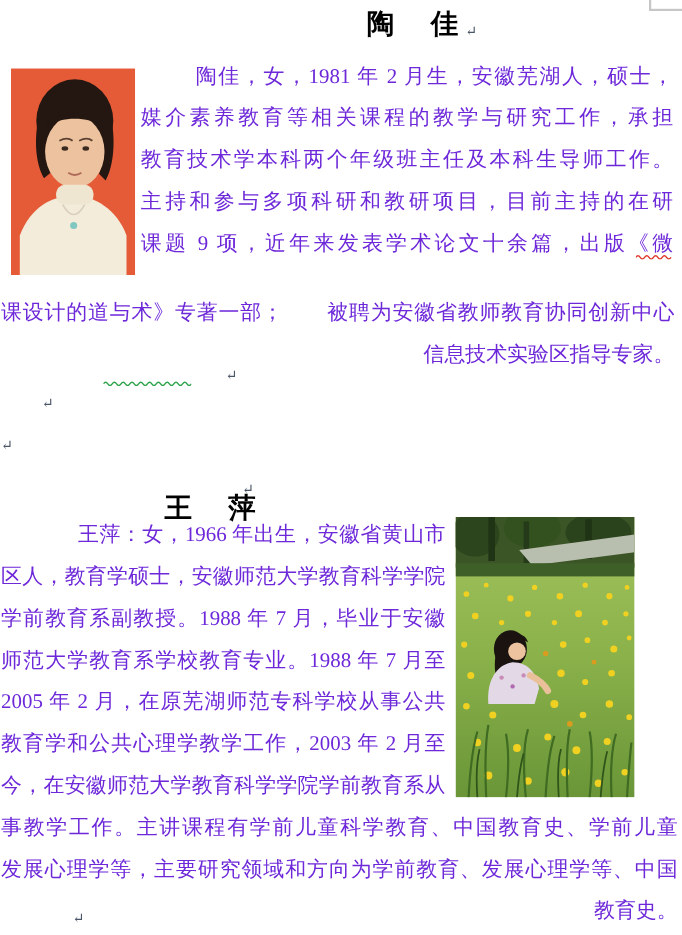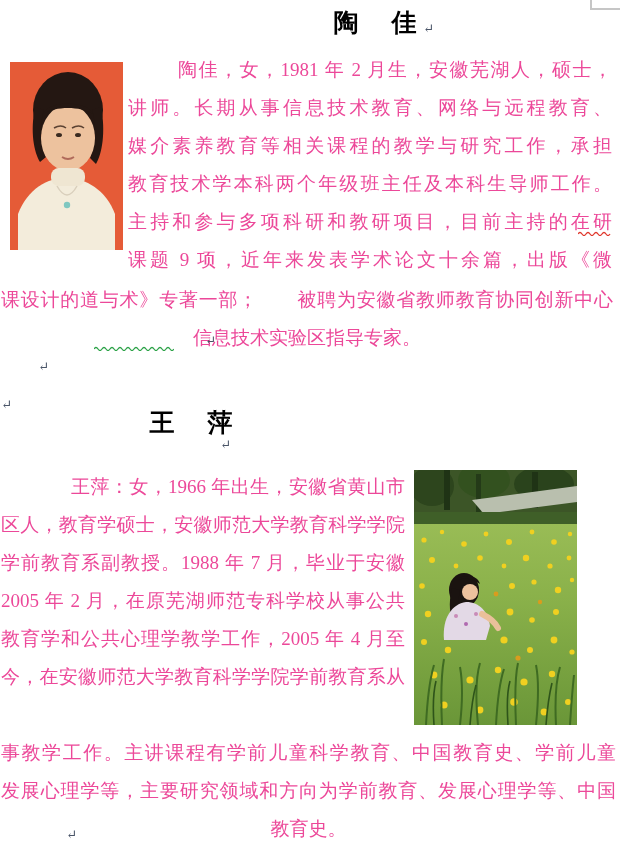--- a/index.html
+++ b/index.html
@@ -8,24 +8,24 @@
     font-family:"Liberation Serif","DejaVu Serif",serif;
     color:#000;overflow:hidden;
   }
   .abs{position:absolute;}
   .doc-title{
     font-size:25px;font-weight:bold;letter-spacing:4px;
     text-align:center;white-space:nowrap;height:30px;line-height:30px;
   }
   .bodyline{
     font-size:19px;height:38px;line-height:38px;white-space:nowrap;
-    color:#ec4899;
+    color:#6d28d9;
   }
   .just{text-align:justify;text-align-last:justify;white-space:normal;overflow:hidden;}
-  .leftal{text-align:center;font-family:Liberation Serif, serif;}
+  .leftal{text-align:right;font-family:Liberation Serif, serif;}
   .indent1{text-indent:50px;}
   .indent2{text-indent:34px;padding-left:36px;}
   .pilcrow{
     font-size:13px;color:#4a5568;line-height:13px;white-space:nowrap;
   }
   .corner{background:#c6c6c6;}
   .photo-frame{overflow:hidden;display:block;}
   svg{display:block;}
 </style>
 </head>
@@ -58,44 +58,43 @@
 
     <path d="M8,188 L8,152 C18,126 38,116 56,116 C76,116 96,128 105,152 L105,188 Z" fill="#f3ecdb"></path>
     <rect x="41" y="106" width="34" height="18" rx="8" fill="#efe6d2"></rect>
     <path d="M47,124 Q57,142 67,124" stroke="#d9cfbc" stroke-width="1.5" fill="none"></path>
     <circle cx="57" cy="143" r="3.2" fill="#7fc7c0"></circle>
   </svg>
 </div>
 
 <div class="abs" style="left:128px;top:51px;width:484px;">
   <div class="bodyline just indent1">陶佳，女，1981 年 2 月生，安徽芜湖人，硕士，</div>
-  <div class="bodyline just">讲师。长期从事信息技术教育、网络与远程教育、</div>
   <div class="bodyline just">媒介素养教育等相关课程的教学与研究工作，承担</div>
   <div class="bodyline just">教育技术学本科两个年级班主任及本科生导师工作。</div>
   <div class="bodyline just">主持和参与多项科研和教研项目，目前主持的在研</div>
   <div class="bodyline just">课题 9 项，近年来发表学术论文十余篇，出版《微</div>
 </div>
 
-<div class="abs" style="left:1px;top:281px;width:612px;">
+<div class="abs" style="left:1px;top:266px;width:612px;">
   <div class="bodyline just">课设计的道与术》专著一部；　　被聘为安徽省教师教育协同创新中心</div>
   <div class="bodyline leftal">信息技术实验区指导专家。</div>
 </div>
 <span class="abs pilcrow" style="left:205px;top:334px;">↵</span>
 
 <svg class="abs" style="left:578px;top:231px;" width="34" height="5">
   <path d="M0,3 q2,-3 4,0 t4,0 t4,0 t4,0 t4,0 t4,0 t4,0 t4,0" stroke="#e03a2f" stroke-width="1.3" fill="none"></path>
 </svg>
 <svg class="abs" style="left:94px;top:346px;" width="80" height="5">
   <path d="M0,3 q2,-3 4,0 t4,0 t4,0 t4,0 t4,0 t4,0 t4,0 t4,0 t4,0 t4,0 t4,0 t4,0 t4,0 t4,0 t4,0 t4,0 t4,0 t4,0 t4,0 t4,0" stroke="#2fa34a" stroke-width="1.3" fill="none"></path>
 </svg>
 
 <span class="abs pilcrow" style="left:38px;top:360px;">↵</span>
 <span class="abs pilcrow" style="left:1px;top:398px;">↵</span>
 
-<div class="abs doc-title" style="left:1px;top:408px;width:384px;">王　萍</div>
+<div class="abs doc-title" style="left:1px;top:448px;width:384px;">王　萍</div>
 <span class="abs pilcrow" style="left:220px;top:438px;">↵</span>
 
 <div class="abs photo-frame" style="left:414px;top:470px;width:163px;height:255px;">
   <svg width="163" height="255" viewBox="0 0 163 255">
     <defs>
       <linearGradient id="mg" x1="0" y1="0" x2="0" y2="1">
         <stop offset="0" stop-color="#a4c45e"></stop>
         <stop offset="0.5" stop-color="#8ab14a"></stop>
         <stop offset="1" stop-color="#6a9638"></stop>
       </linearGradient>
@@ -187,22 +186,23 @@
       <path d="M94,255 q-2,-30 2,-44"></path>
         <path d="M132,255 q2,-26 6,-42"></path>
     </g>
   </svg>
 </div>
 
 <div class="abs" style="left:1px;top:468px;width:404px;">
   <div class="bodyline just indent2">王萍：女，1966 年出生，安徽省黄山市黄山</div>
   <div class="bodyline just">区人，教育学硕士，安徽师范大学教育科学学院</div>
   <div class="bodyline just">学前教育系副教授。1988 年 7 月，毕业于安徽</div>
+  <div class="bodyline just">师范大学教育系学校教育专业。1988 年 7 月至</div>
   <div class="bodyline just">2005 年 2 月，在原芜湖师范专科学校从事公共</div>
-  <div class="bodyline just">教育学和公共心理学教学工作，2005 年 4 月至</div>
+  <div class="bodyline just">教育学和公共心理学教学工作，2003 年 2 月至</div>
   <div class="bodyline just">今，在安徽师范大学教育科学学院学前教育系从</div>
 </div>
 
 <div class="abs" style="left:1px;top:734px;width:615px;">
   <div class="bodyline just">事教学工作。主讲课程有学前儿童科学教育、中国教育史、学前儿童</div>
   <div class="bodyline just">发展心理学等，主要研究领域和方向为学前教育、发展心理学等、中国</div>
   <div class="bodyline leftal">教育史。</div>
 </div>
 <span class="abs pilcrow" style="left:66px;top:828px;">↵</span>
 

